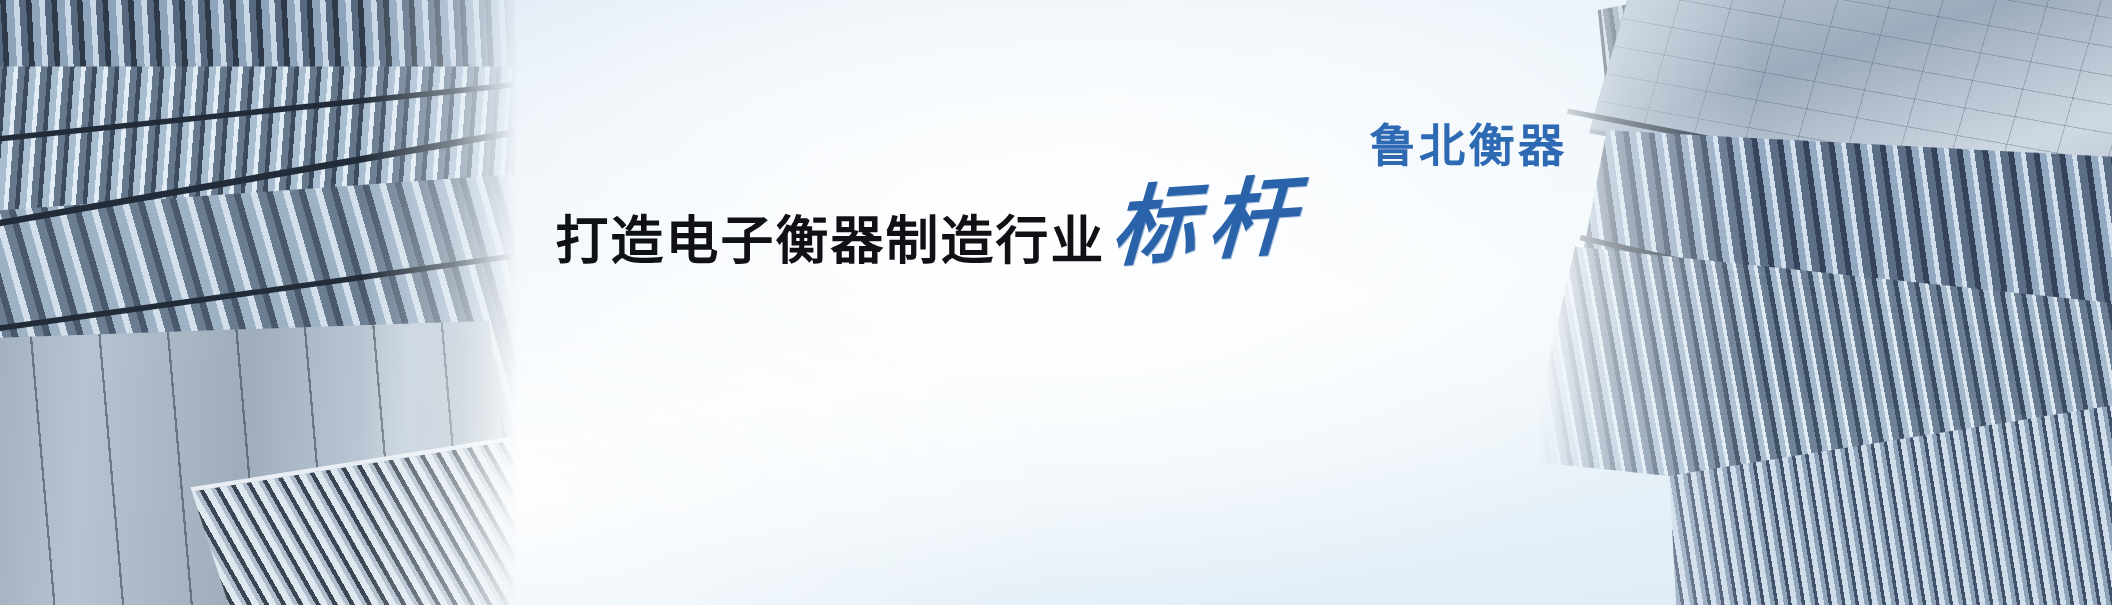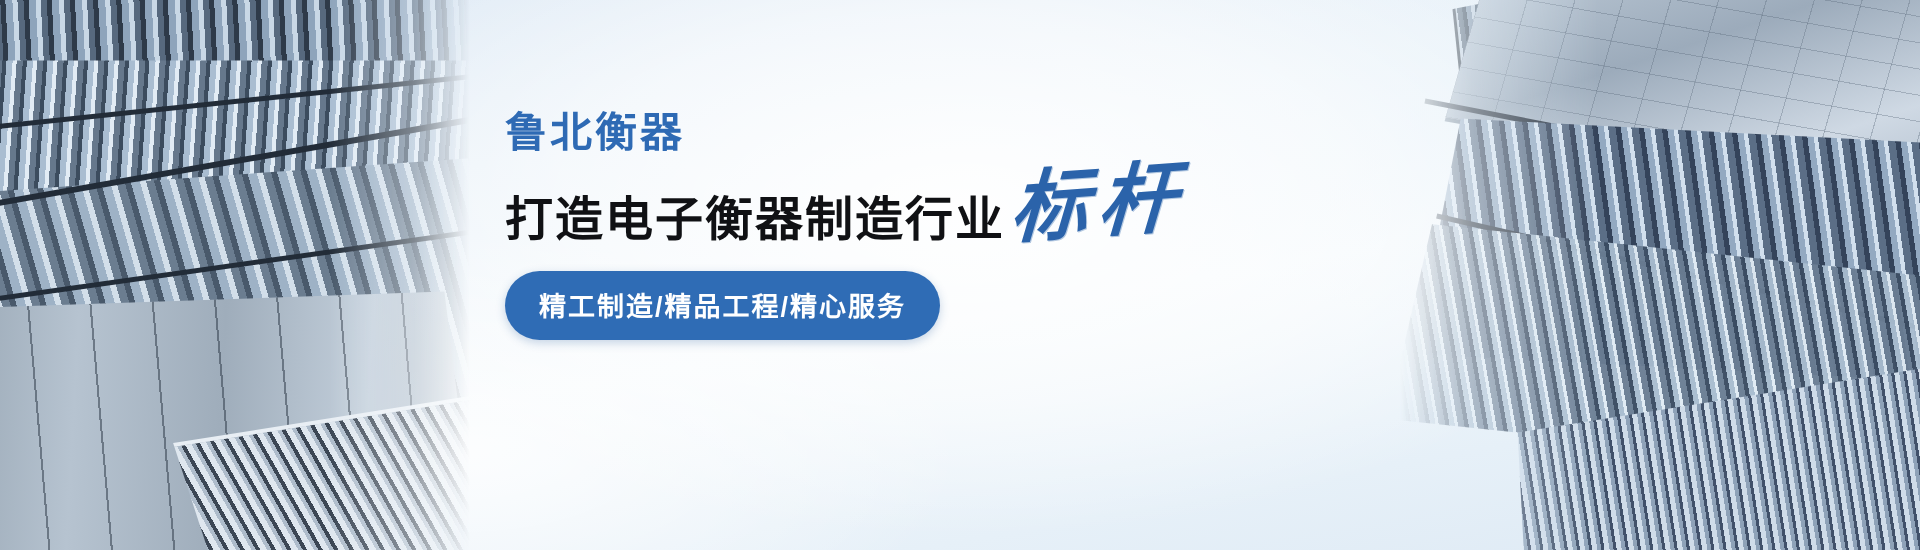--- a/index.html
+++ b/index.html
@@ -224,20 +224,21 @@
   }
 
   .brand {
     font-size: 42px;
     font-weight: 700;
     color: #2e6ab4;
     letter-spacing: 3px;
     line-height: 1;
     margin: 0 0 22px 0;
     white-space: nowrap;
+    text-align: right;
   }
 
   .headline-row {
     display: flex;
     align-items: baseline;
     white-space: nowrap;
     margin: 0 0 26px 0;
   }
 
   .headline-main {
@@ -311,17 +312,16 @@
 
   <div class="content">
 
     <div class="brand">鲁北衡器</div>
 
     <div class="headline-row">
       <span class="headline-main">打造电子衡器制造行业</span>
       <span class="headline-accent">标杆</span>
     </div>
 
-    <button class="pill">精工制造/精品工程/精心服务</button>
 
   </div>
 
 </div>
 
 </body></html>

